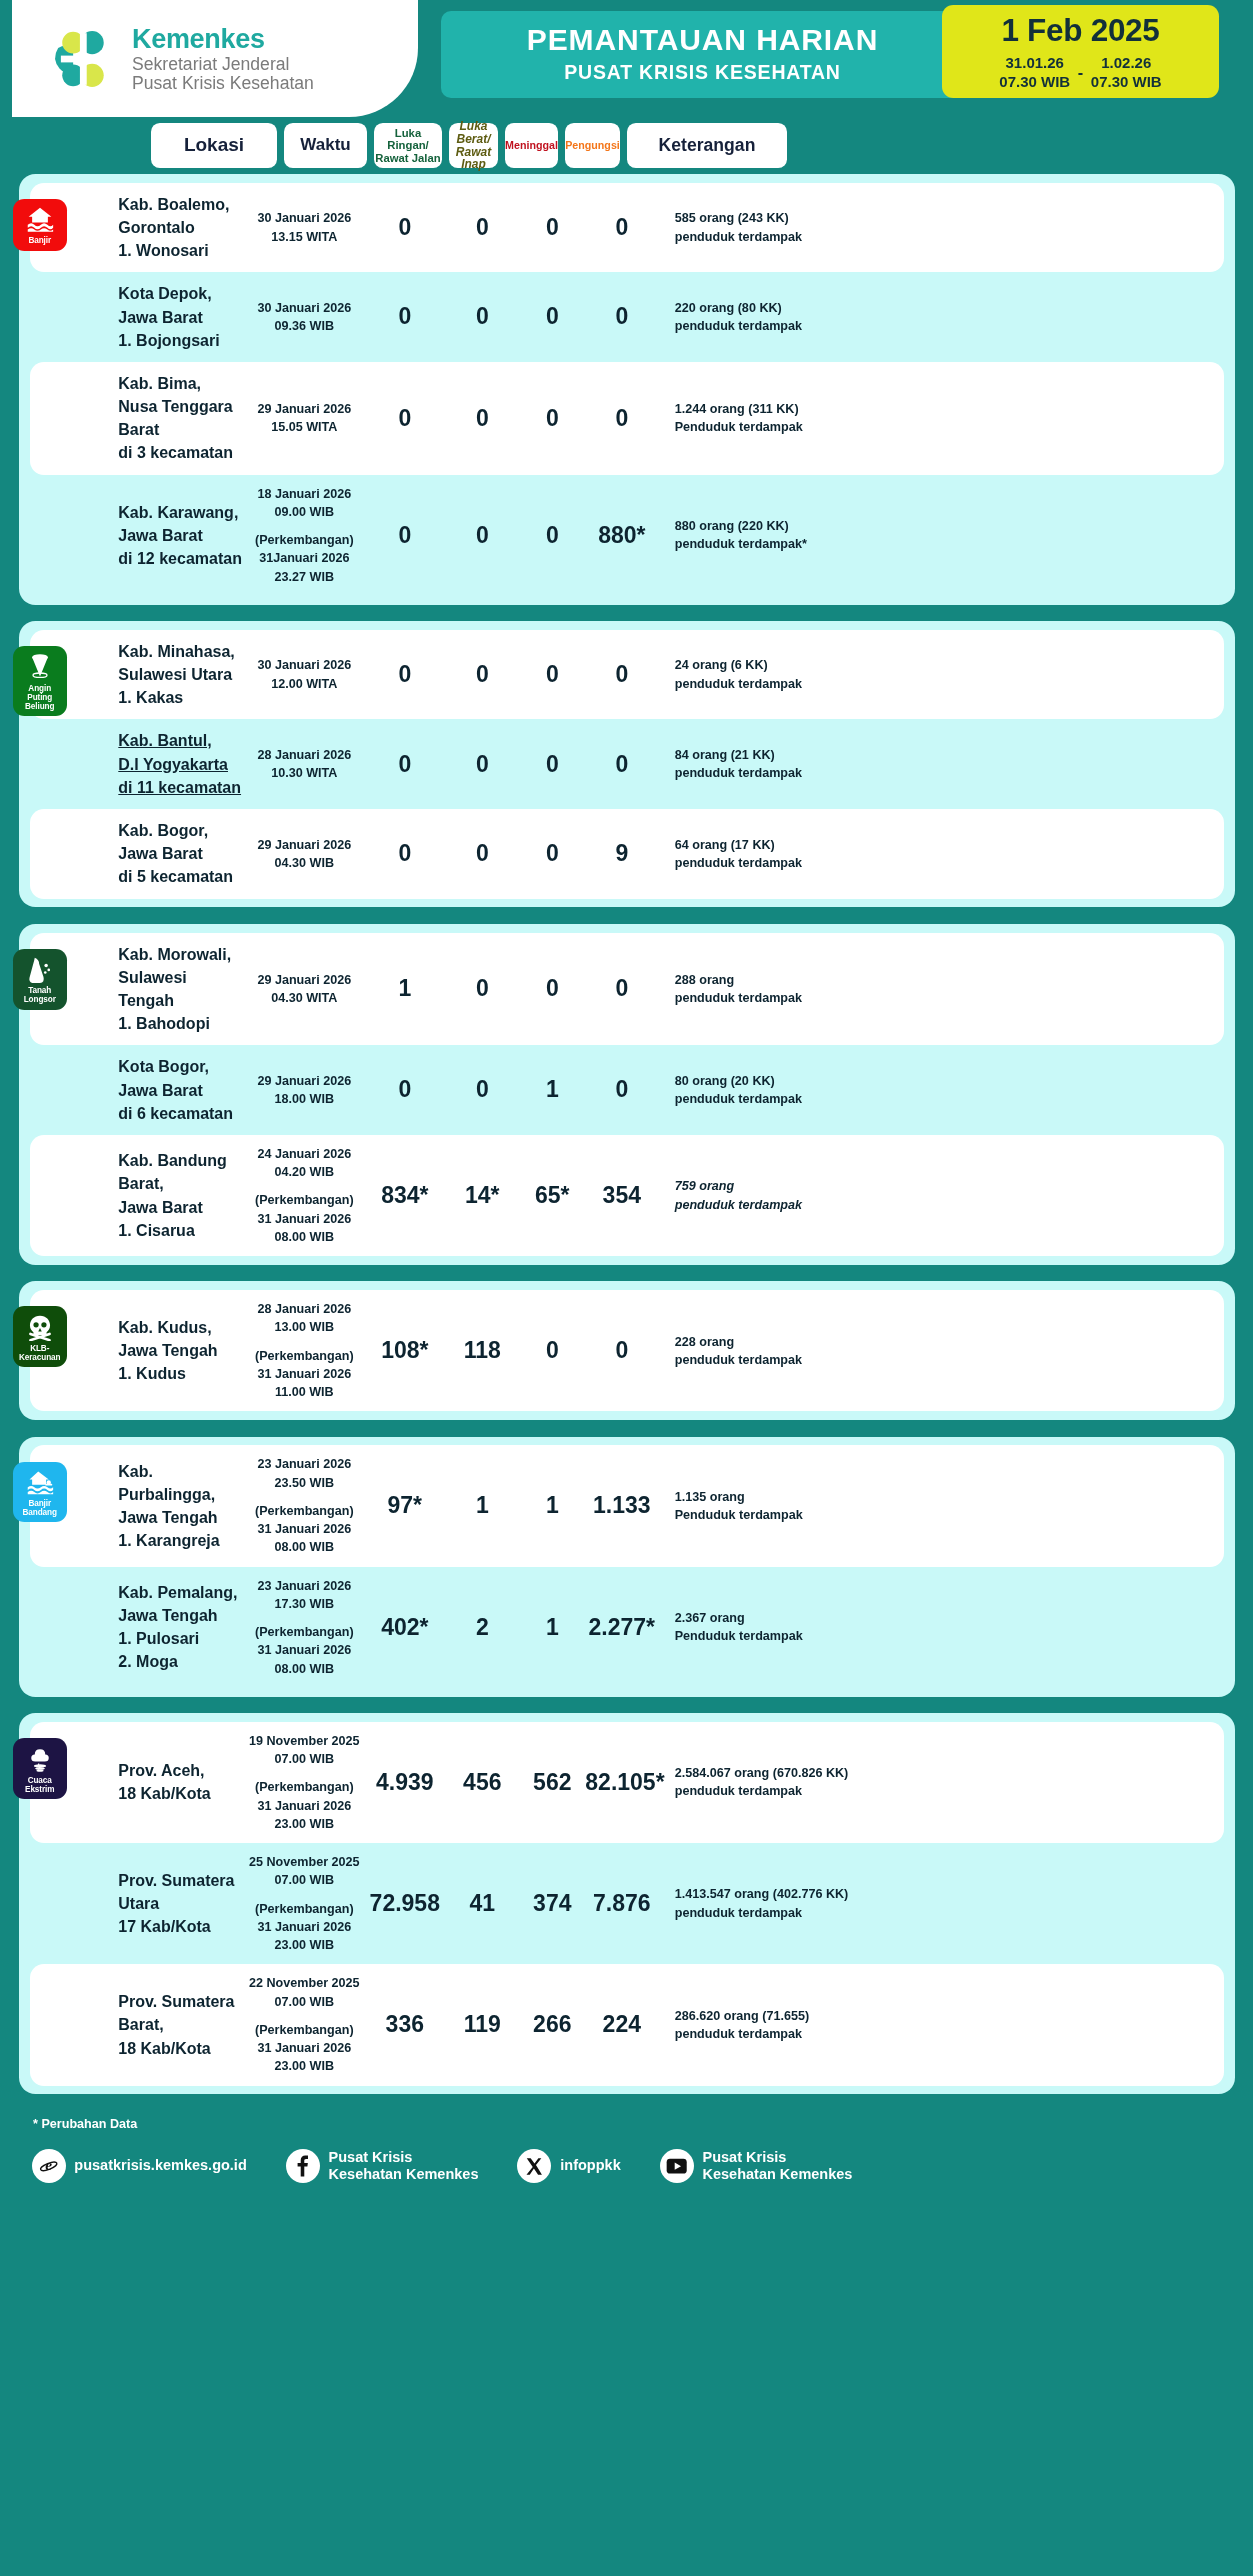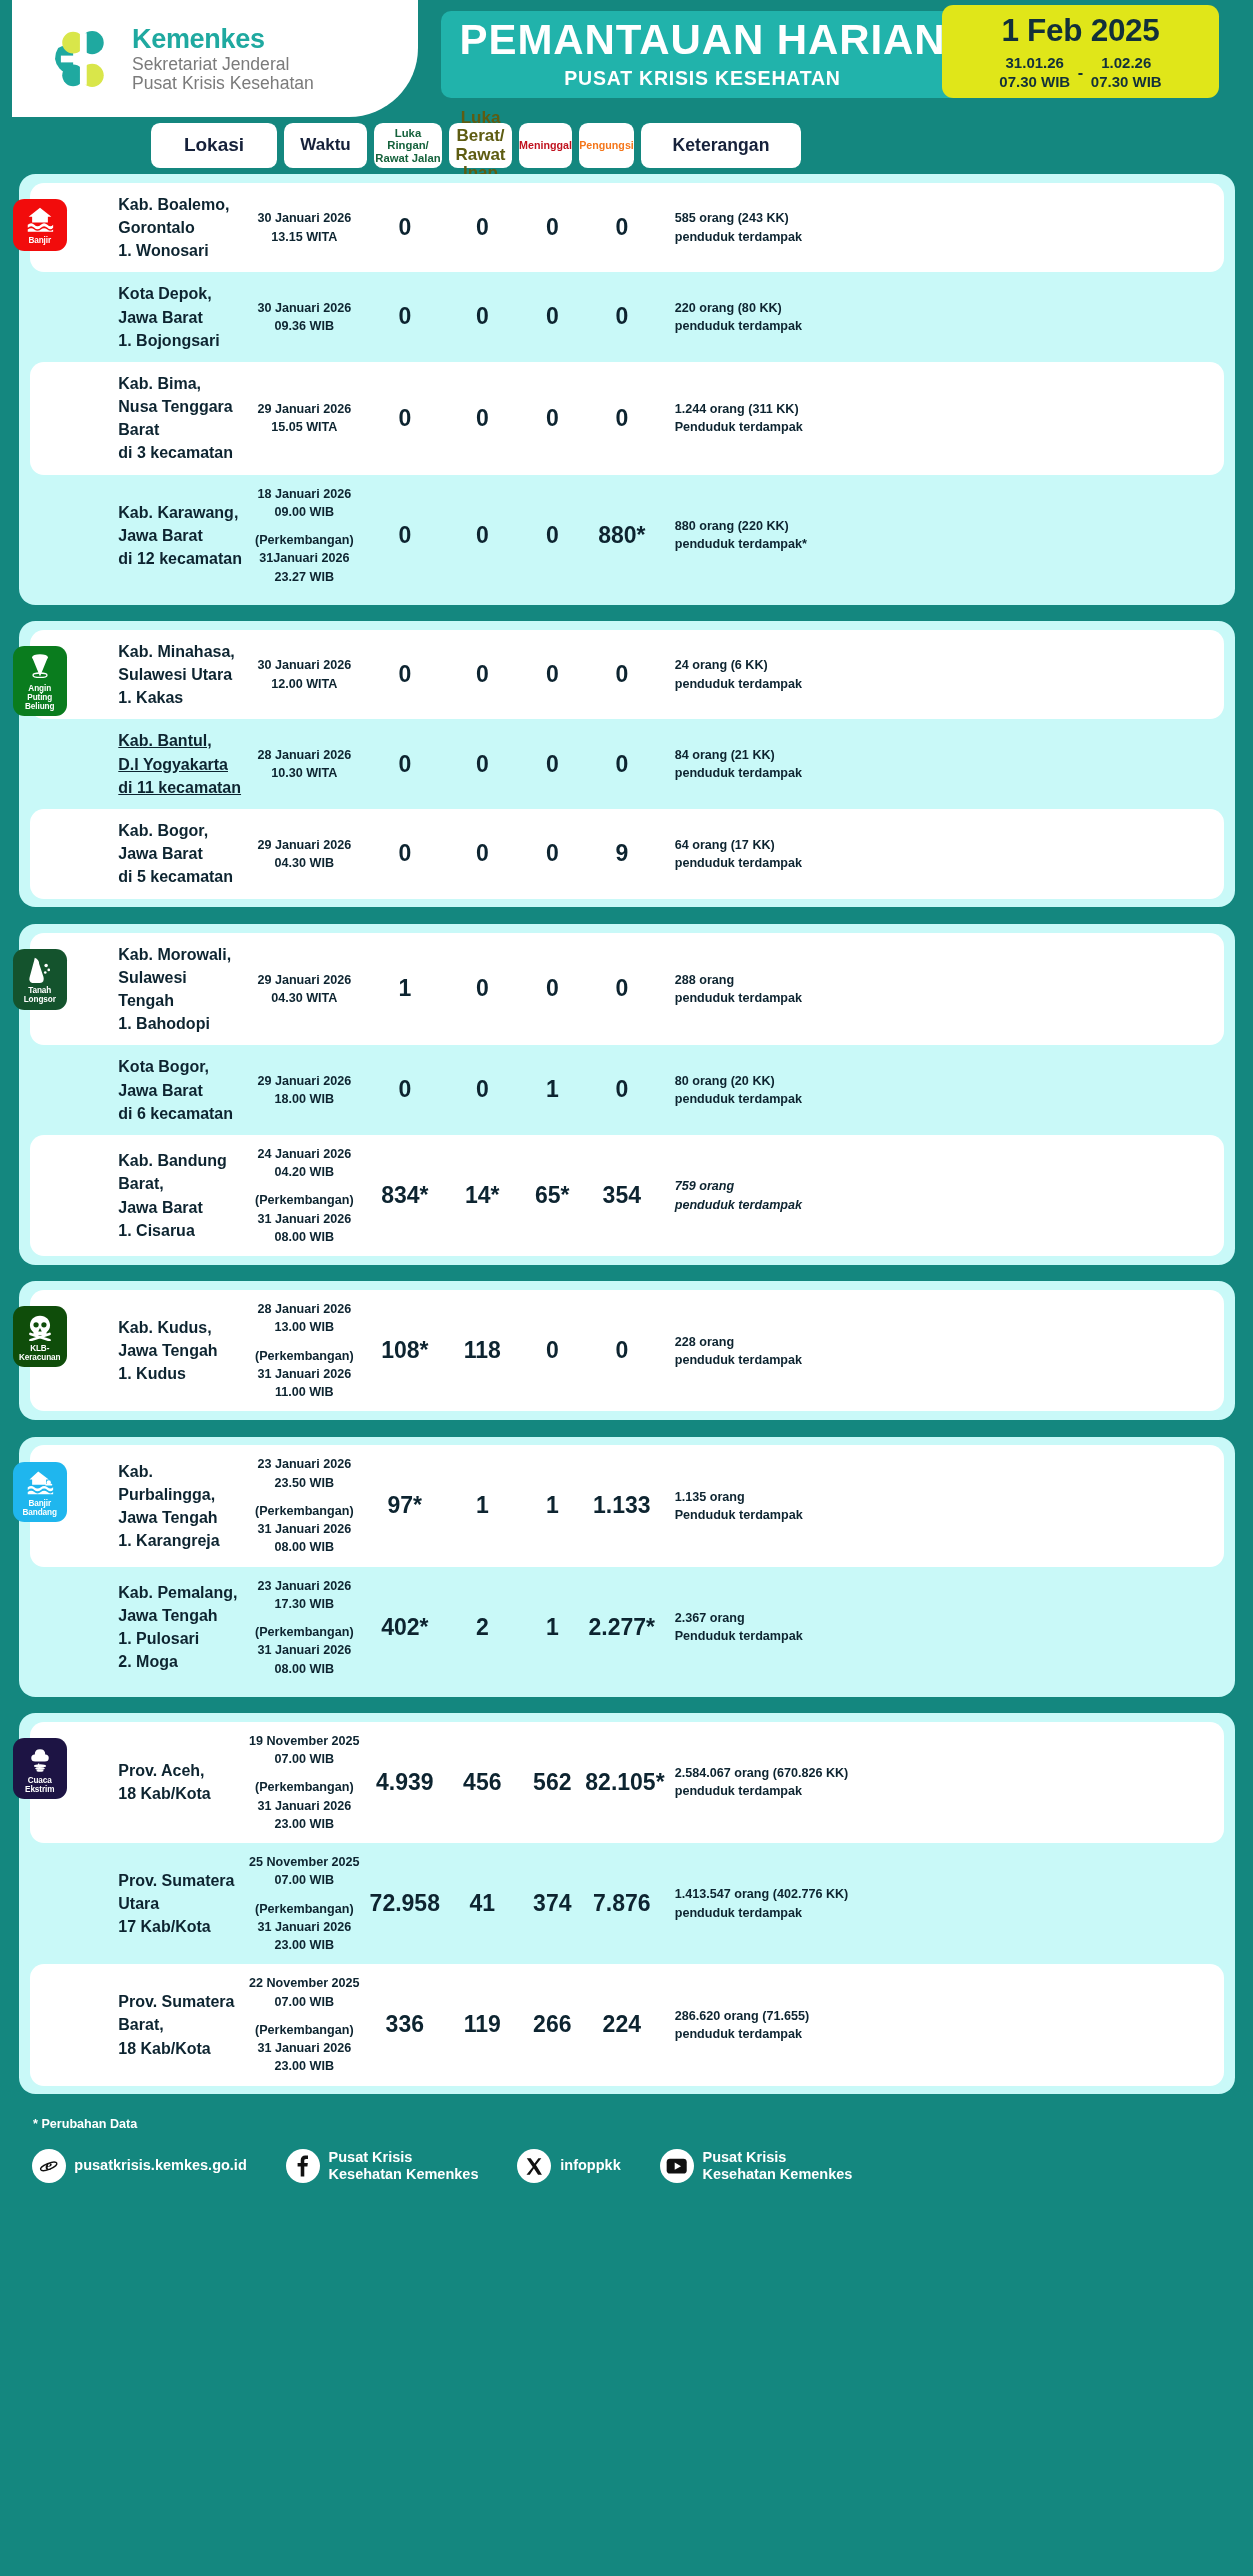--- a/index.html
+++ b/index.html
@@ -42,21 +42,21 @@
   .title-plate {
     position: absolute;
     left: 441px; top: 11.3px;
     width: 523px; height: 87px;
     background: #21b3ab;
     border-radius: 10px;
     display: flex; flex-direction: column;
     align-items: center; justify-content: center;
   }
   .title-main {
-    color: #ffffff; font-size: 42px; font-weight: 800;
+    color: #ffffff; font-size: 30px; font-weight: 800;
     letter-spacing: 0.9px; line-height: 1.0;
   }
   .title-sub {
     color: #ffffff; font-size: 19.5px; font-weight: 700;
     letter-spacing: 0.8px; margin-top: 6.3px;
   }
 
   .date-plate {
     position: absolute;
     left: 942px; top: 5px;
@@ -87,21 +87,21 @@
     height: 45px;
     display: flex; align-items: center; justify-content: center;
     text-align: center;
     font-weight: 800;
     line-height: 1.08;
     margin-right: 7px;
   }
   .pill-lokasi      { width: 126px; font-size: 19px; color: #16213a; }
   .pill-waktu       { width: 83px; font-size: 17px; color: #16213a; }
   .pill-lr          { width: 68px; font-size: 11.3px; color: #15623c; }
-  .pill-lb          { width: 63px; font-size: 17px; color: #5e5c12; }
+  .pill-lb          { width: 49px; font-size: 12px; color: #5e5c12; font-style: italic; }
   .pill-meninggal   { width: 53px;  font-size: 10.7px; color: #c0121f; }
   .pill-pengungsi   { width: 55px;  font-size: 10.7px; color: #f4761a; }
   .pill-keterangan  { width: 160px; font-size: 17.6px; color: #16213a; margin-right: 0; }
 
   
   .board { padding: 0 19px 0 19px; }
 
   .group {
     background: #c9f9f8;
     border-radius: 16.4px;

